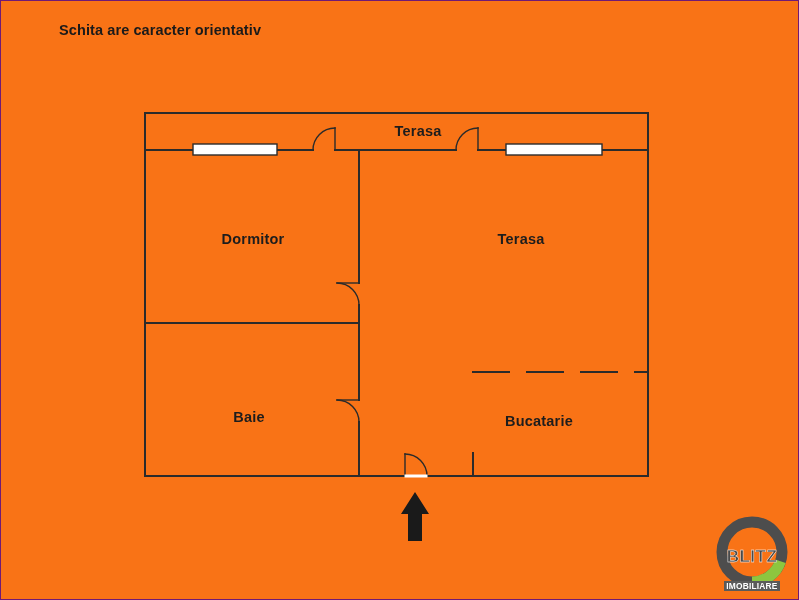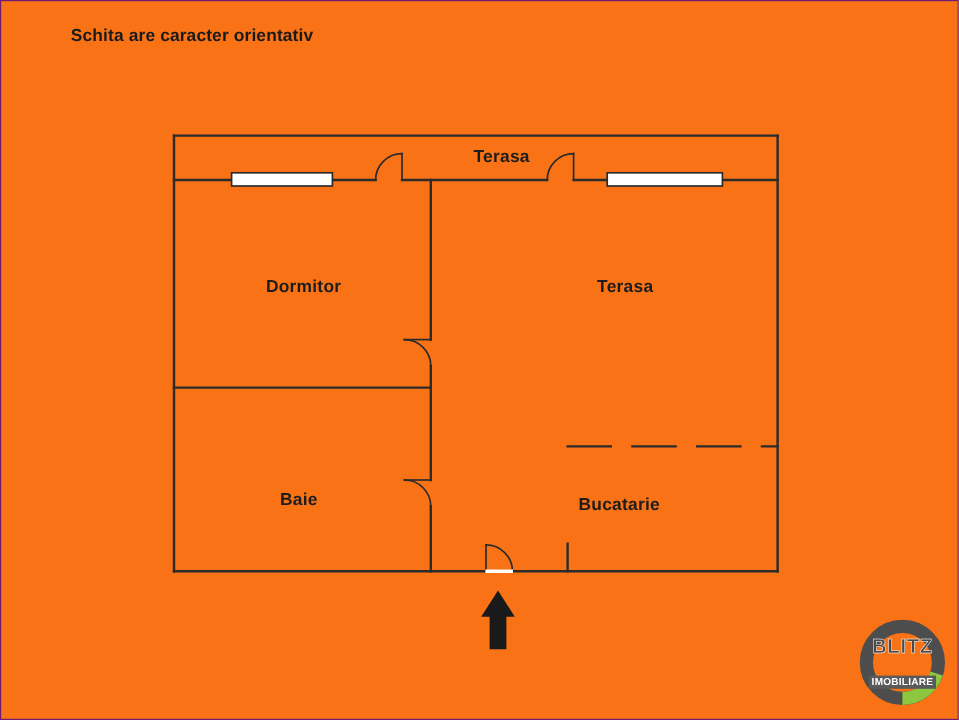--- a/index.html
+++ b/index.html
@@ -52,21 +52,21 @@
   }
   .logo-text-wrap {
     position: absolute;
     left: 0;
     top: 0;
     width: 78px;
     height: 78px;
     display: flex;
     flex-direction: column;
     align-items: center;
-    justify-content: center;
+    justify-content: flex-end;
     pointer-events: none;
   }
   .logo-blitz {
     font-size: 17px;
     font-weight: 700;
     color: #4a4a4a;
     letter-spacing: 0.5px;
     line-height: 1;
     -webkit-text-stroke: 0.4px #ffffff;
   }
@@ -163,21 +163,21 @@
 
     <g>
       <path d="M 414 491 L 428 513 L 421 513 L 421 540 L 407 540 L 407 513 L 400 513 Z" fill="#1a1a1a" stroke="none"></path>
     </g>
   </svg>
 
   <div class="room-label" style="left:386px; top:130px;margin-left:31px;">Terasa</div>
   <div class="room-label" style="left:247px; top:238px;padding-left:10px;">Dormitor</div>
   <div class="room-label" style="left:520px; top:238px;">Terasa</div>
   <div class="room-label" style="left:248px; top:416px;">Baie</div>
-  <div class="room-label" style="left:515px; top:420px;">Bucatarie</div>
+  <div class="room-label" style="left:538px; top:420px;">Bucatarie</div>
 
   <div id="logo">
     <svg width="78" height="78" viewBox="0 0 78 78">
       <circle cx="39" cy="39" r="30" fill="none" stroke="#4d4d4d" stroke-width="11"></circle>
       <path d="M 39 69 A 30 30 0 0 0 67.5 48.3" fill="none" stroke="#8dc63f" stroke-width="11" stroke-linecap="butt"></path>
     </svg>
     <div class="logo-text-wrap">
       <div class="logo-blitz">BLITZ</div>
       <div class="logo-imob">IMOBILIARE</div>
     </div>

